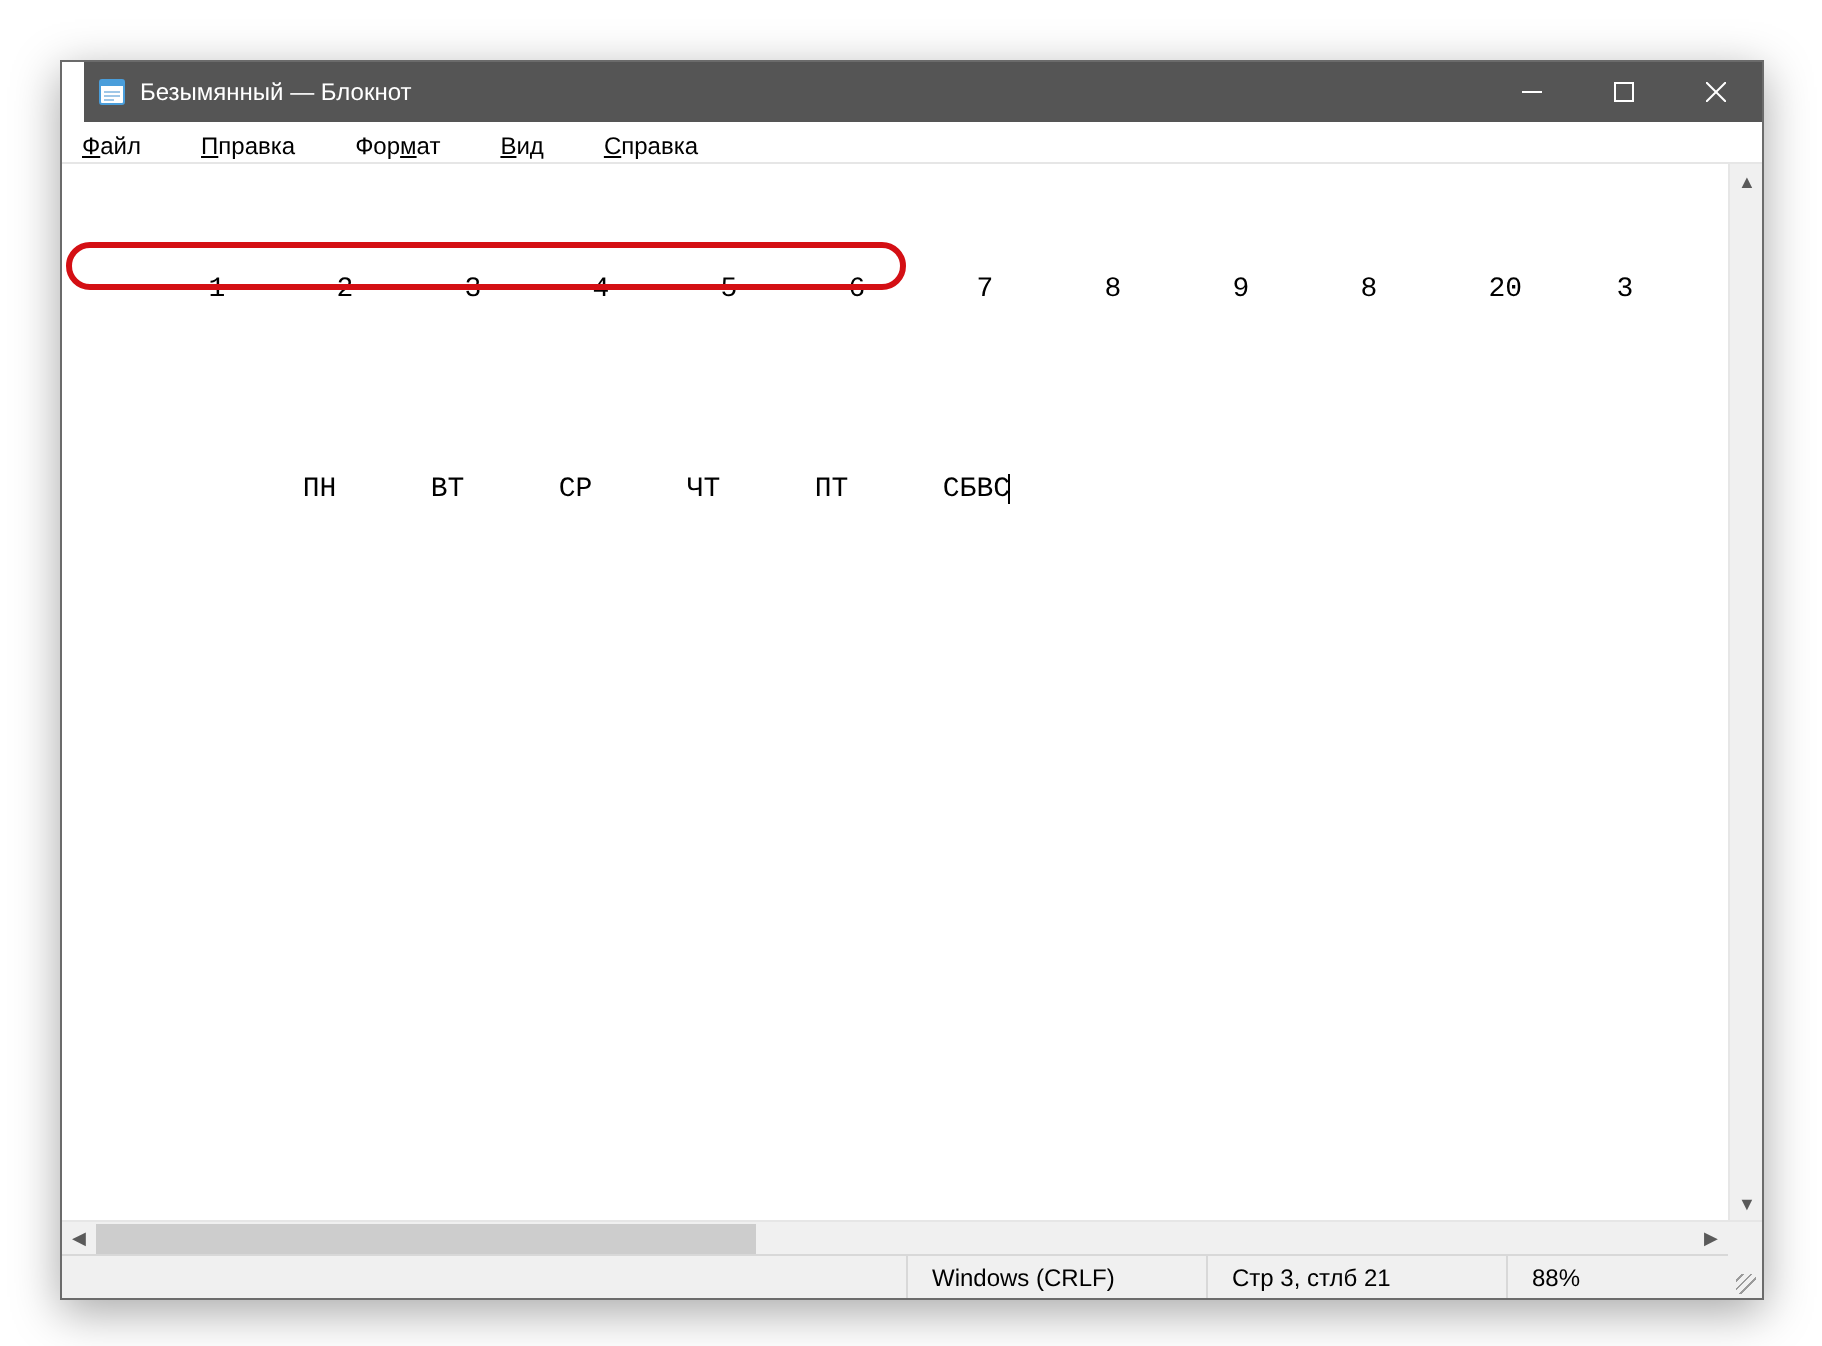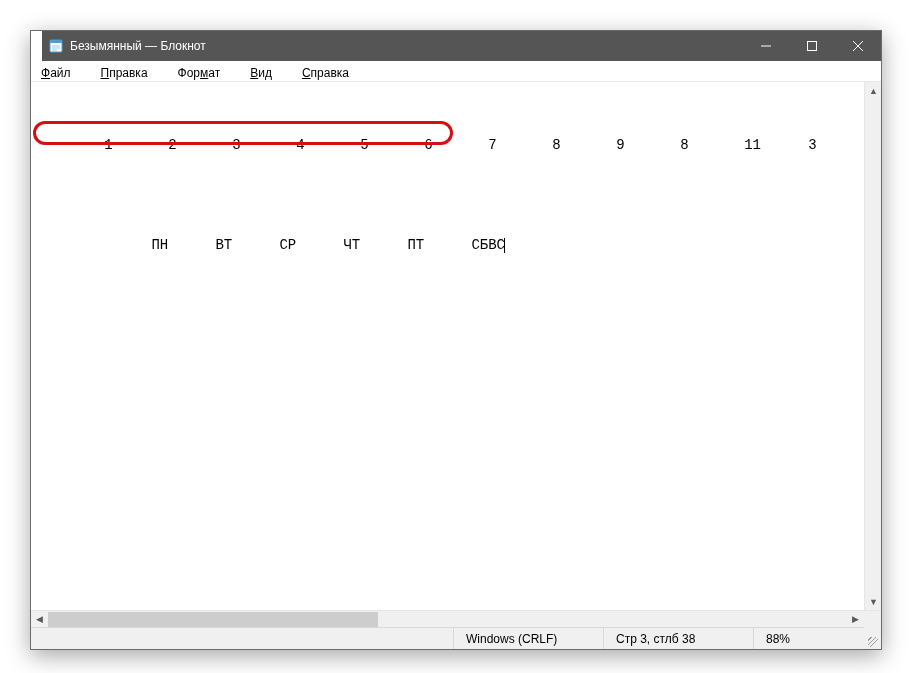--- a/index.html
+++ b/index.html
@@ -229,21 +229,21 @@
     <div class="menu-item"><span class="ul">Ф</span><span>айл</span></div>
     <div class="menu-item"><span class="ul">П</span><span>правка</span></div>
     <div class="menu-item"><span>Фор</span><span class="ul">м</span><span>ат</span></div>
     <div class="menu-item"><span class="ul">В</span><span>ид</span></div>
     <div class="menu-item"><span class="ul">С</span><span>правка</span></div>
   </div>
 
   <div class="editor-wrap">
     <div class="text-area">
       <div class="line numbers">
-        <span class="cell">1</span><span class="cell">2</span><span class="cell">3</span><span class="cell">4</span><span class="cell">5</span><span class="cell">6</span><span class="cell">7</span><span class="cell">8</span><span class="cell">9</span><span class="cell">8</span><span class="cell">11</span><span class="cell">3</span><span class="cell">13</span>
+        <span class="cell">1</span><span class="cell">2</span><span class="cell">3</span><span class="cell">4</span><span class="cell">5</span><span class="cell">6</span><span class="cell">7</span><span class="cell">8</span><span class="cell">9</span><span class="cell">8</span><span class="cell">20</span><span class="cell">3</span><span class="cell">13</span>
       </div>
       <div class="blank-line"></div>
       <div class="line">
         <span class="cell">ПН</span><span class="cell">ВТ</span><span class="cell">СР</span><span class="cell">ЧТ</span><span class="cell">ПТ</span><span class="cell">СБ</span><span class="cell" style="width:auto"><span>ВС</span><span class="cursor-caret"></span></span>
       </div>
       <div class="highlight-box"></div>
     </div>
 
     <div class="vscroll">
       <div class="arrow">▲</div>
@@ -257,18 +257,18 @@
         <div class="thumb"></div>
       </div>
       <div class="arrow">▶</div>
       <div class="corner"></div>
     </div>
   </div>
 
   <div class="statusbar">
     <div class="spacer"></div>
     <div class="status-cell enc">Windows (CRLF)</div>
-    <div class="status-cell pos">Стр 3, стлб 38</div>
+    <div class="status-cell pos">Стр 3, стлб 21</div>
     <div class="status-cell zoom">88%</div>
     <div class="grip"></div>
   </div>
 
 </div>
 
 </body></html>

